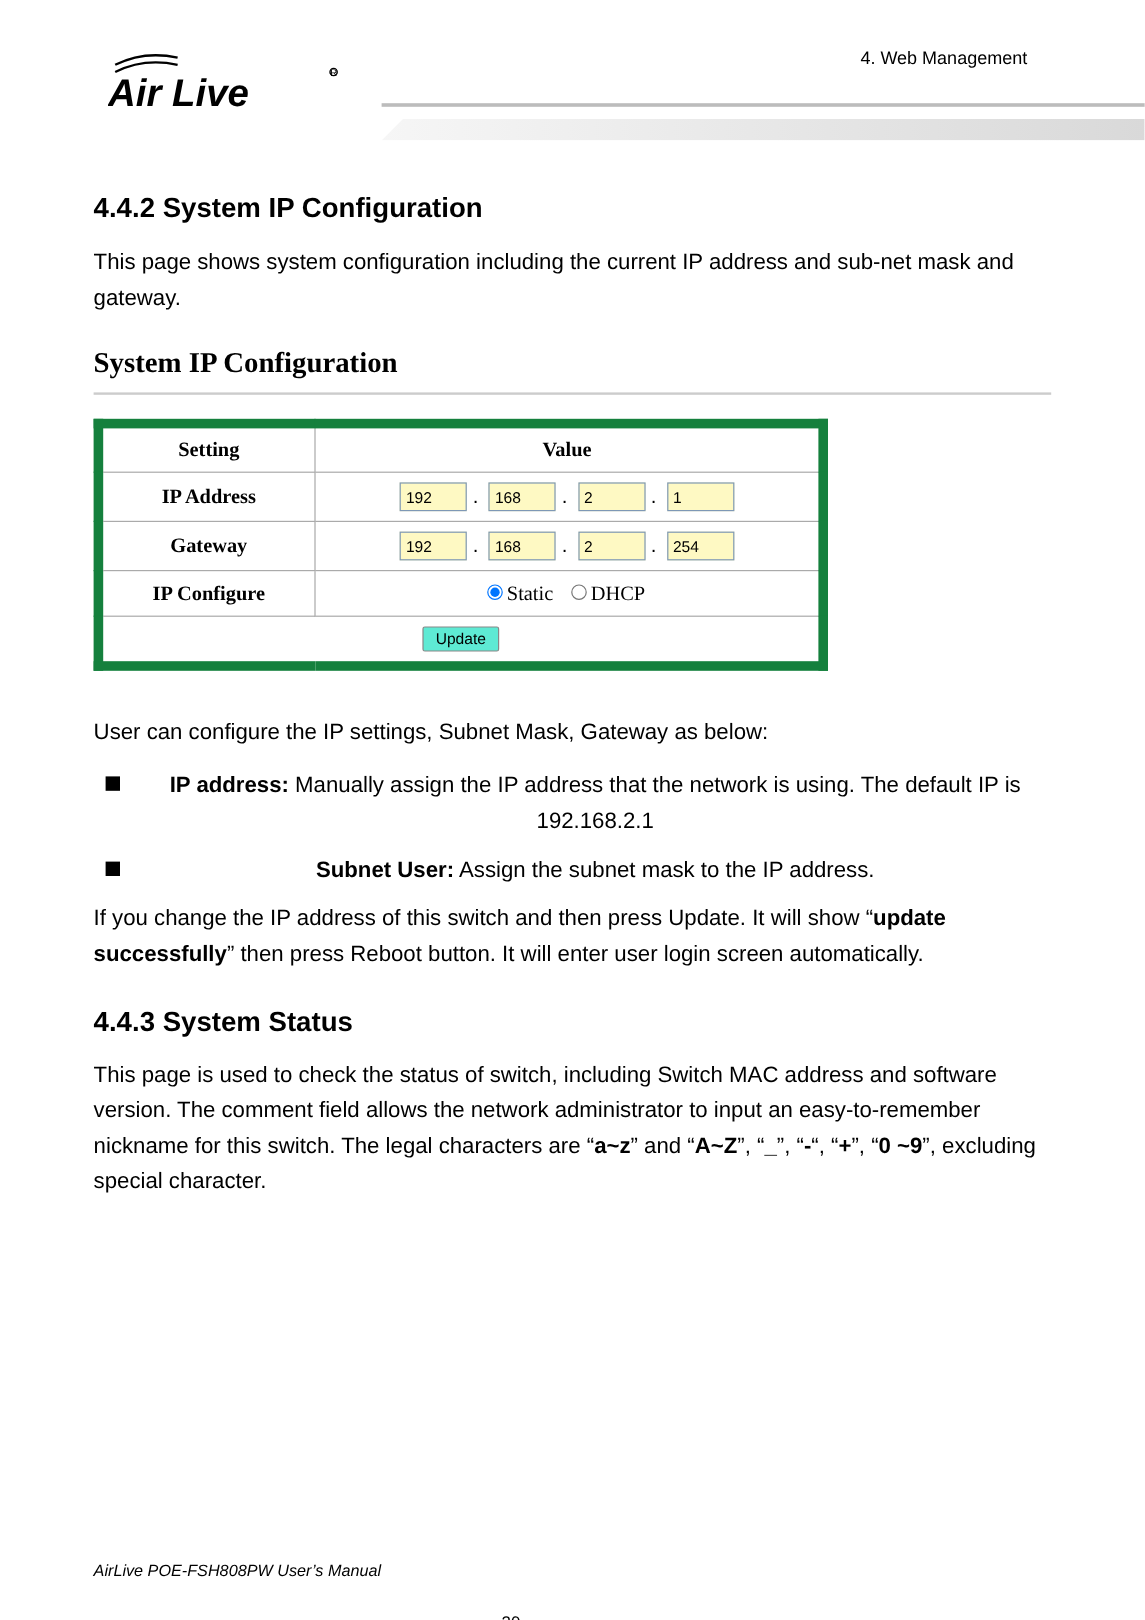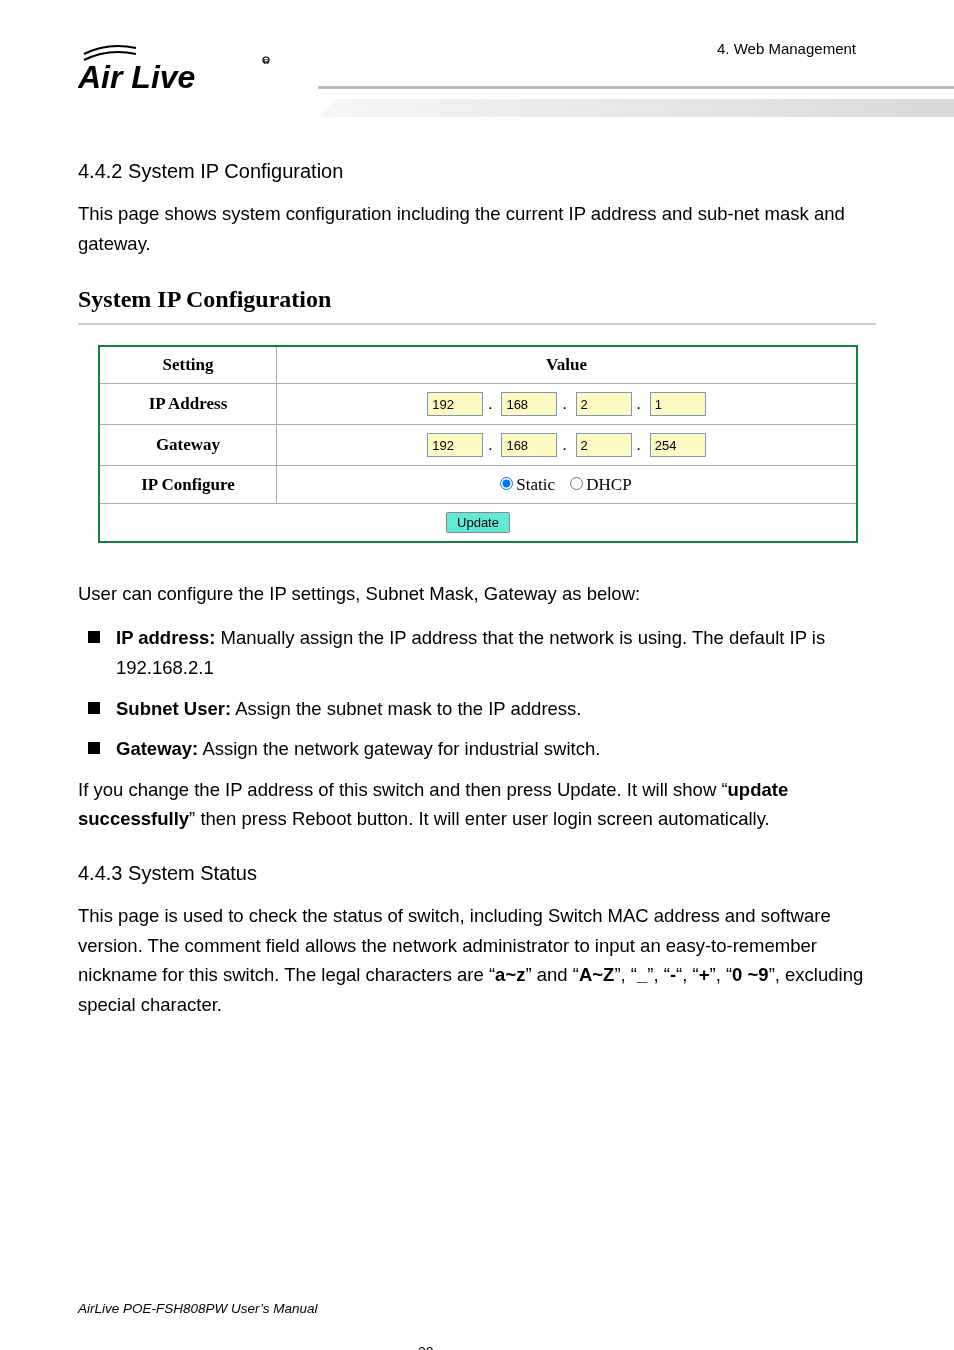--- a/index.html
+++ b/index.html
@@ -17,58 +17,57 @@
     padding: 38px 78px 0 78px;
     box-sizing: border-box;
   }
   .header {
     position: relative;
     height: 88px;
     margin-bottom: 34px;
   }
   .logo {
     position: absolute;
-    left: 0;
+    left: 12px;
     top: 0;
   }
   .breadcrumb {
     position: absolute;
     right: 20px;
     top: 2px;
     font-size: 15px;
   }
 
   h3.section {
-    font-size: 20px;
-    font-weight: normal;
+    font-size: 23px;
+    font-weight: bold;
     margin: 10px 0 16px 0;
   }
   p.body {
     font-size: 18.5px;
     line-height: 1.6;
     margin: 0 0 28px 0;
   }
   .fig-title {
     font-size: 24px;
     font-family: "Times New Roman", Times, serif;
     font-weight: bold;
     margin: 8px 0 10px 0;
   }
   hr.fig-rule {
     border: none;
     border-top: 2px solid #ccc;
     margin: 0 0 20px 0;
   }
   table.config {
-    width: 760px;
+    width: 612px;
     border-collapse: collapse;
-    border: 2px solid #15803d;
+    border: 8px solid #15803d;
     font-family: "Times New Roman", Times, serif;
     font-size: 17px;
-    margin-left: 20px;
   }
   table.config th, table.config td {
     border: 1px solid #aaa;
     padding: 8px 6px;
     text-align: center;
     vertical-align: middle;
   }
   table.config th {
     font-weight: bold;
     background:#fff;
@@ -99,20 +98,21 @@
     font-size: 13px;
     padding: 2px 10px;
     background: #5eead4;
     border: 1px solid #888;
     border-radius: 2px;
   }
   ul.square {
     list-style: none;
     padding-left: 10px;
     margin: 0 0 6px 0;
+    text-align: center;
   }
   ul.square li {
     position: relative;
     padding-left: 28px;
     font-size: 18.5px;
     line-height: 1.65;
     margin-bottom: 10px;
   }
   ul.square li::before {
     content: "";
@@ -207,21 +207,20 @@
       </td>
     </tr>
   </tbody>
     </table>
 
   <p class="body" style="margin-top:36px;margin-bottom:14px;">User can configure the IP settings, Subnet Mask, Gateway as below:</p>
 
   <ul class="square">
     <li><b>IP address:</b><span> Manually assign the IP address that the network is using. The default IP is 192.168.2.1</span></li>
     <li><b>Subnet User:</b><span> Assign the subnet mask to the IP address.</span></li>
-    <li><b>Gateway:</b><span> Assign the network gateway for industrial switch.</span></li>
   </ul>
 
   <p class="body">
     <span>If you change the IP address of this switch and then press Update. It will show “</span><b>update successfully</b><span>” then press Reboot button. It will enter user login screen automatically.</span>
   </p>
 
   <h3 class="section" style="margin-top:20px;">4.4.3 System Status</h3>
 
   <p class="body">
     <span>This page is used to check the status of switch, including Switch MAC address and software version. The comment field allows the network administrator to input an easy-to-remember nickname for this switch. The legal characters are “</span><b>a~z</b><span>” and “</span><b>A~Z</b><span>”, “</span><b>_</b><span>”, “</span><b>-</b><span>“, “</span><b>+</b><span>”, “</span><b>0 ~9</b><span>”, excluding special character.</span>

